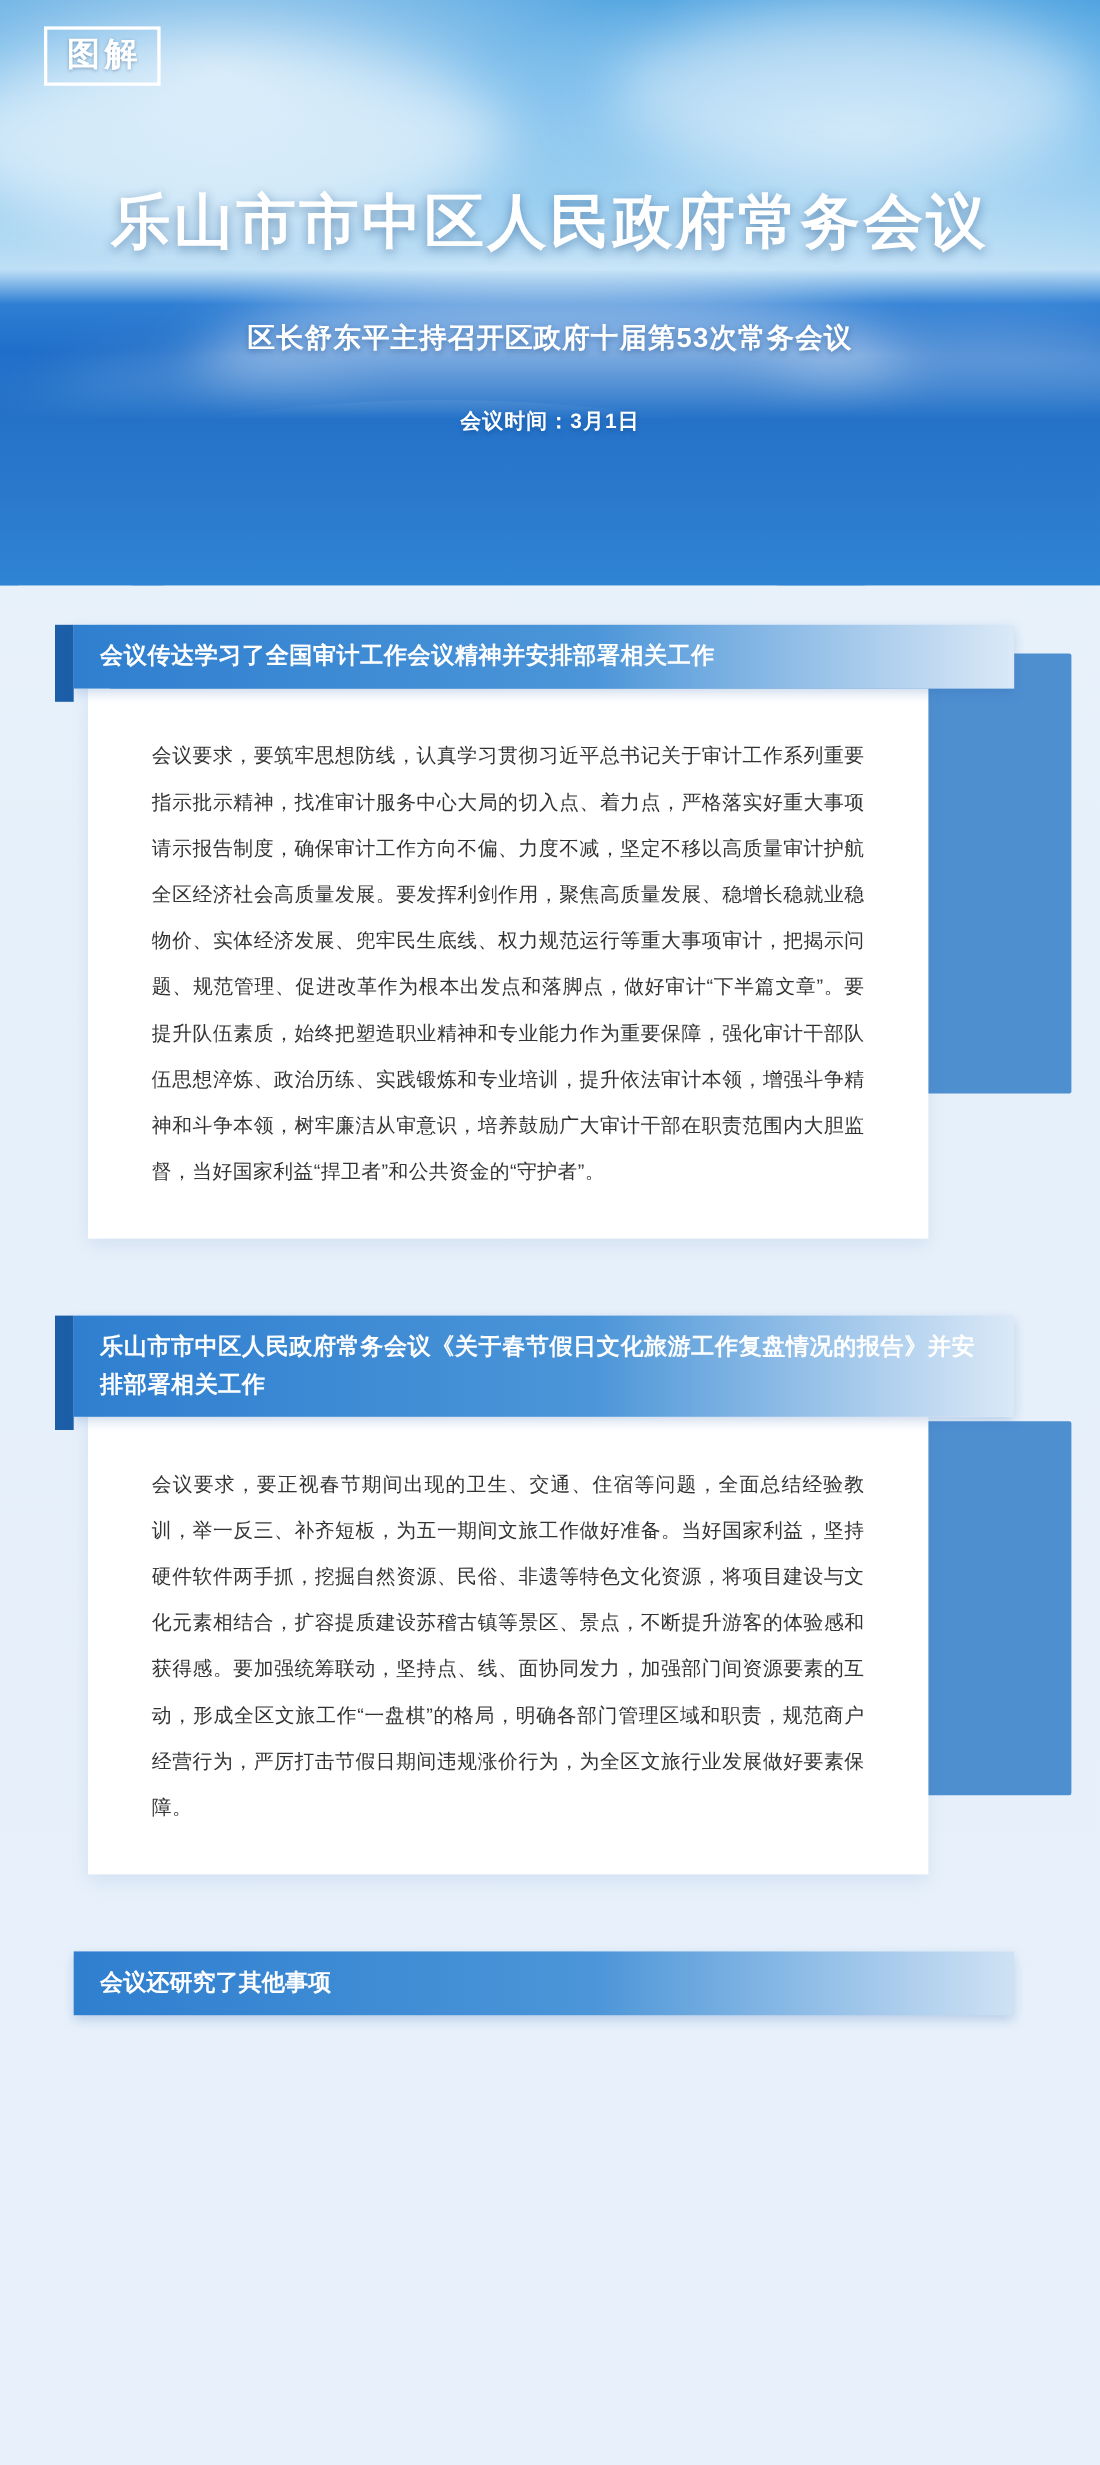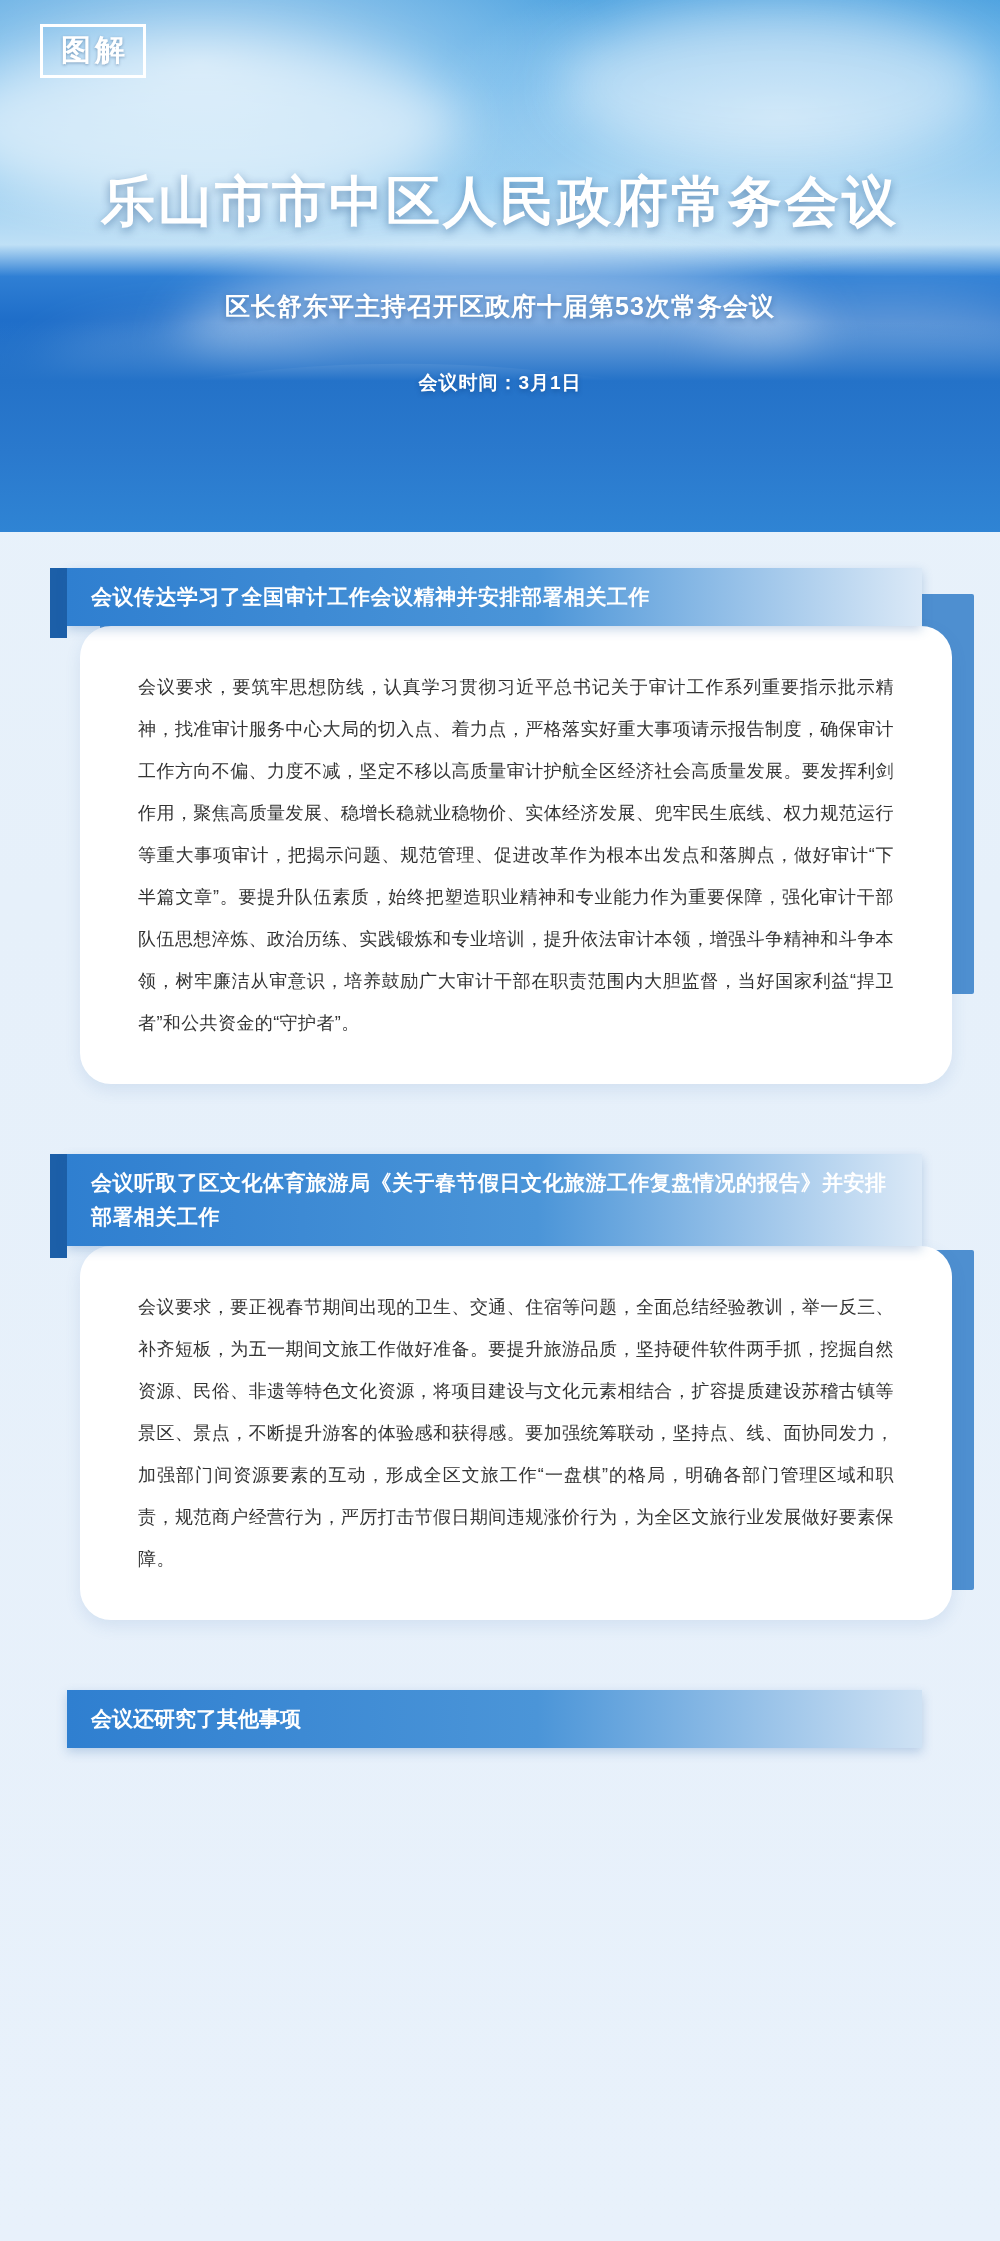--- a/index.html
+++ b/index.html
@@ -125,30 +125,29 @@
     position: absolute;
     left: 38px;
     width: 17px;
     background: #1c5fa8;
     z-index: 2;
   }
   .body-card {
     position: relative;
     z-index: 2;
     margin-left: 68px;
-    width: 872px;
+    width: 764px;
     background: #ffffff;
     padding: 40px 58px 40px 58px;
     color: #333333;
     font-size: 18px;
     line-height: 42px;
     text-align: justify;
     letter-spacing: .4px;
     box-shadow: 0 6px 16px rgba(60,110,170,.12);
-    border-radius: 31px;
   }
 
   .last-bar {
     position: relative;
     margin-left: 55px;
     width: 855px;
     height: 58px;
     background: linear-gradient(90deg, #2f7fd0 0%, #4b95d8 55%, #cfe2f4 100%);
     color: #ffffff;
     font-size: 21px;
@@ -189,22 +188,22 @@
     <div class="section" style="padding-top:36px;">
       <div class="card-shadow" style="height:400px;"></div>
       <div class="head-notch" style="top:36px;height:70px;"></div>
       <div class="headbar">会议传达学习了全国审计工作会议精神并安排部署相关工作</div>
       <div class="body-card">会议要求，要筑牢思想防线，认真学习贯彻习近平总书记关于审计工作系列重要指示批示精神，找准审计服务中心大局的切入点、着力点，严格落实好重大事项请示报告制度，确保审计工作方向不偏、力度不减，坚定不移以高质量审计护航全区经济社会高质量发展。要发挥利剑作用，聚焦高质量发展、稳增长稳就业稳物价、实体经济发展、兜牢民生底线、权力规范运行等重大事项审计，把揭示问题、规范管理、促进改革作为根本出发点和落脚点，做好审计“下半篇文章”。要提升队伍素质，始终把塑造职业精神和专业能力作为重要保障，强化审计干部队伍思想淬炼、政治历练、实践锻炼和专业培训，提升依法审计本领，增强斗争精神和斗争本领，树牢廉洁从审意识，培养鼓励广大审计干部在职责范围内大胆监督，当好国家利益“捍卫者”和公共资金的“守护者”。</div>
     </div>
 
     <div class="section">
       <div class="card-shadow" style="height:340px; top:96px;"></div>
       <div class="head-notch" style="top:0;height:104px;"></div>
-      <div class="headbar two-line">会议听取了区文化体育旅游局《关于春节假日文化旅游工作复盘情况的报告》并安排部署相关工作</div>
-      <div class="body-card">会议要求，要正视春节期间出现的卫生、交通、住宿等问题，全面总结经验教训，举一反三、补齐短板，为五一期间文旅工作做好准备。要提升旅游品质，坚持硬件软件两手抓，挖掘自然资源、民俗、非遗等特色文化资源，将项目建设与文化元素相结合，扩容提质建设苏稽古镇等景区、景点，不断提升游客的体验感和获得感。要加强统筹联动，坚持点、线、面协同发力，加强部门间资源要素的互动，形成全区文旅工作“一盘棋”的格局，明确各部门管理区域和职责，规范商户经营行为，严厉打击节假日期间违规涨价行为，为全区文旅行业发展做好要素保障。</div>
+      <div class="headbar two-line">乐山市市中区人民政府常务会议《关于春节假日文化旅游工作复盘情况的报告》并安排部署相关工作</div>
+      <div class="body-card">会议要求，要正视春节期间出现的卫生、交通、住宿等问题，全面总结经验教训，举一反三、补齐短板，为五一期间文旅工作做好准备。当好国家利益，坚持硬件软件两手抓，挖掘自然资源、民俗、非遗等特色文化资源，将项目建设与文化元素相结合，扩容提质建设苏稽古镇等景区、景点，不断提升游客的体验感和获得感。要加强统筹联动，坚持点、线、面协同发力，加强部门间资源要素的互动，形成全区文旅工作“一盘棋”的格局，明确各部门管理区域和职责，规范商户经营行为，严厉打击节假日期间违规涨价行为，为全区文旅行业发展做好要素保障。</div>
     </div>
 
     <div class="section">
       <div class="last-bar">会议还研究了其他事项</div>
     </div>
 
   </div>
 </div>
 
 </body></html>

